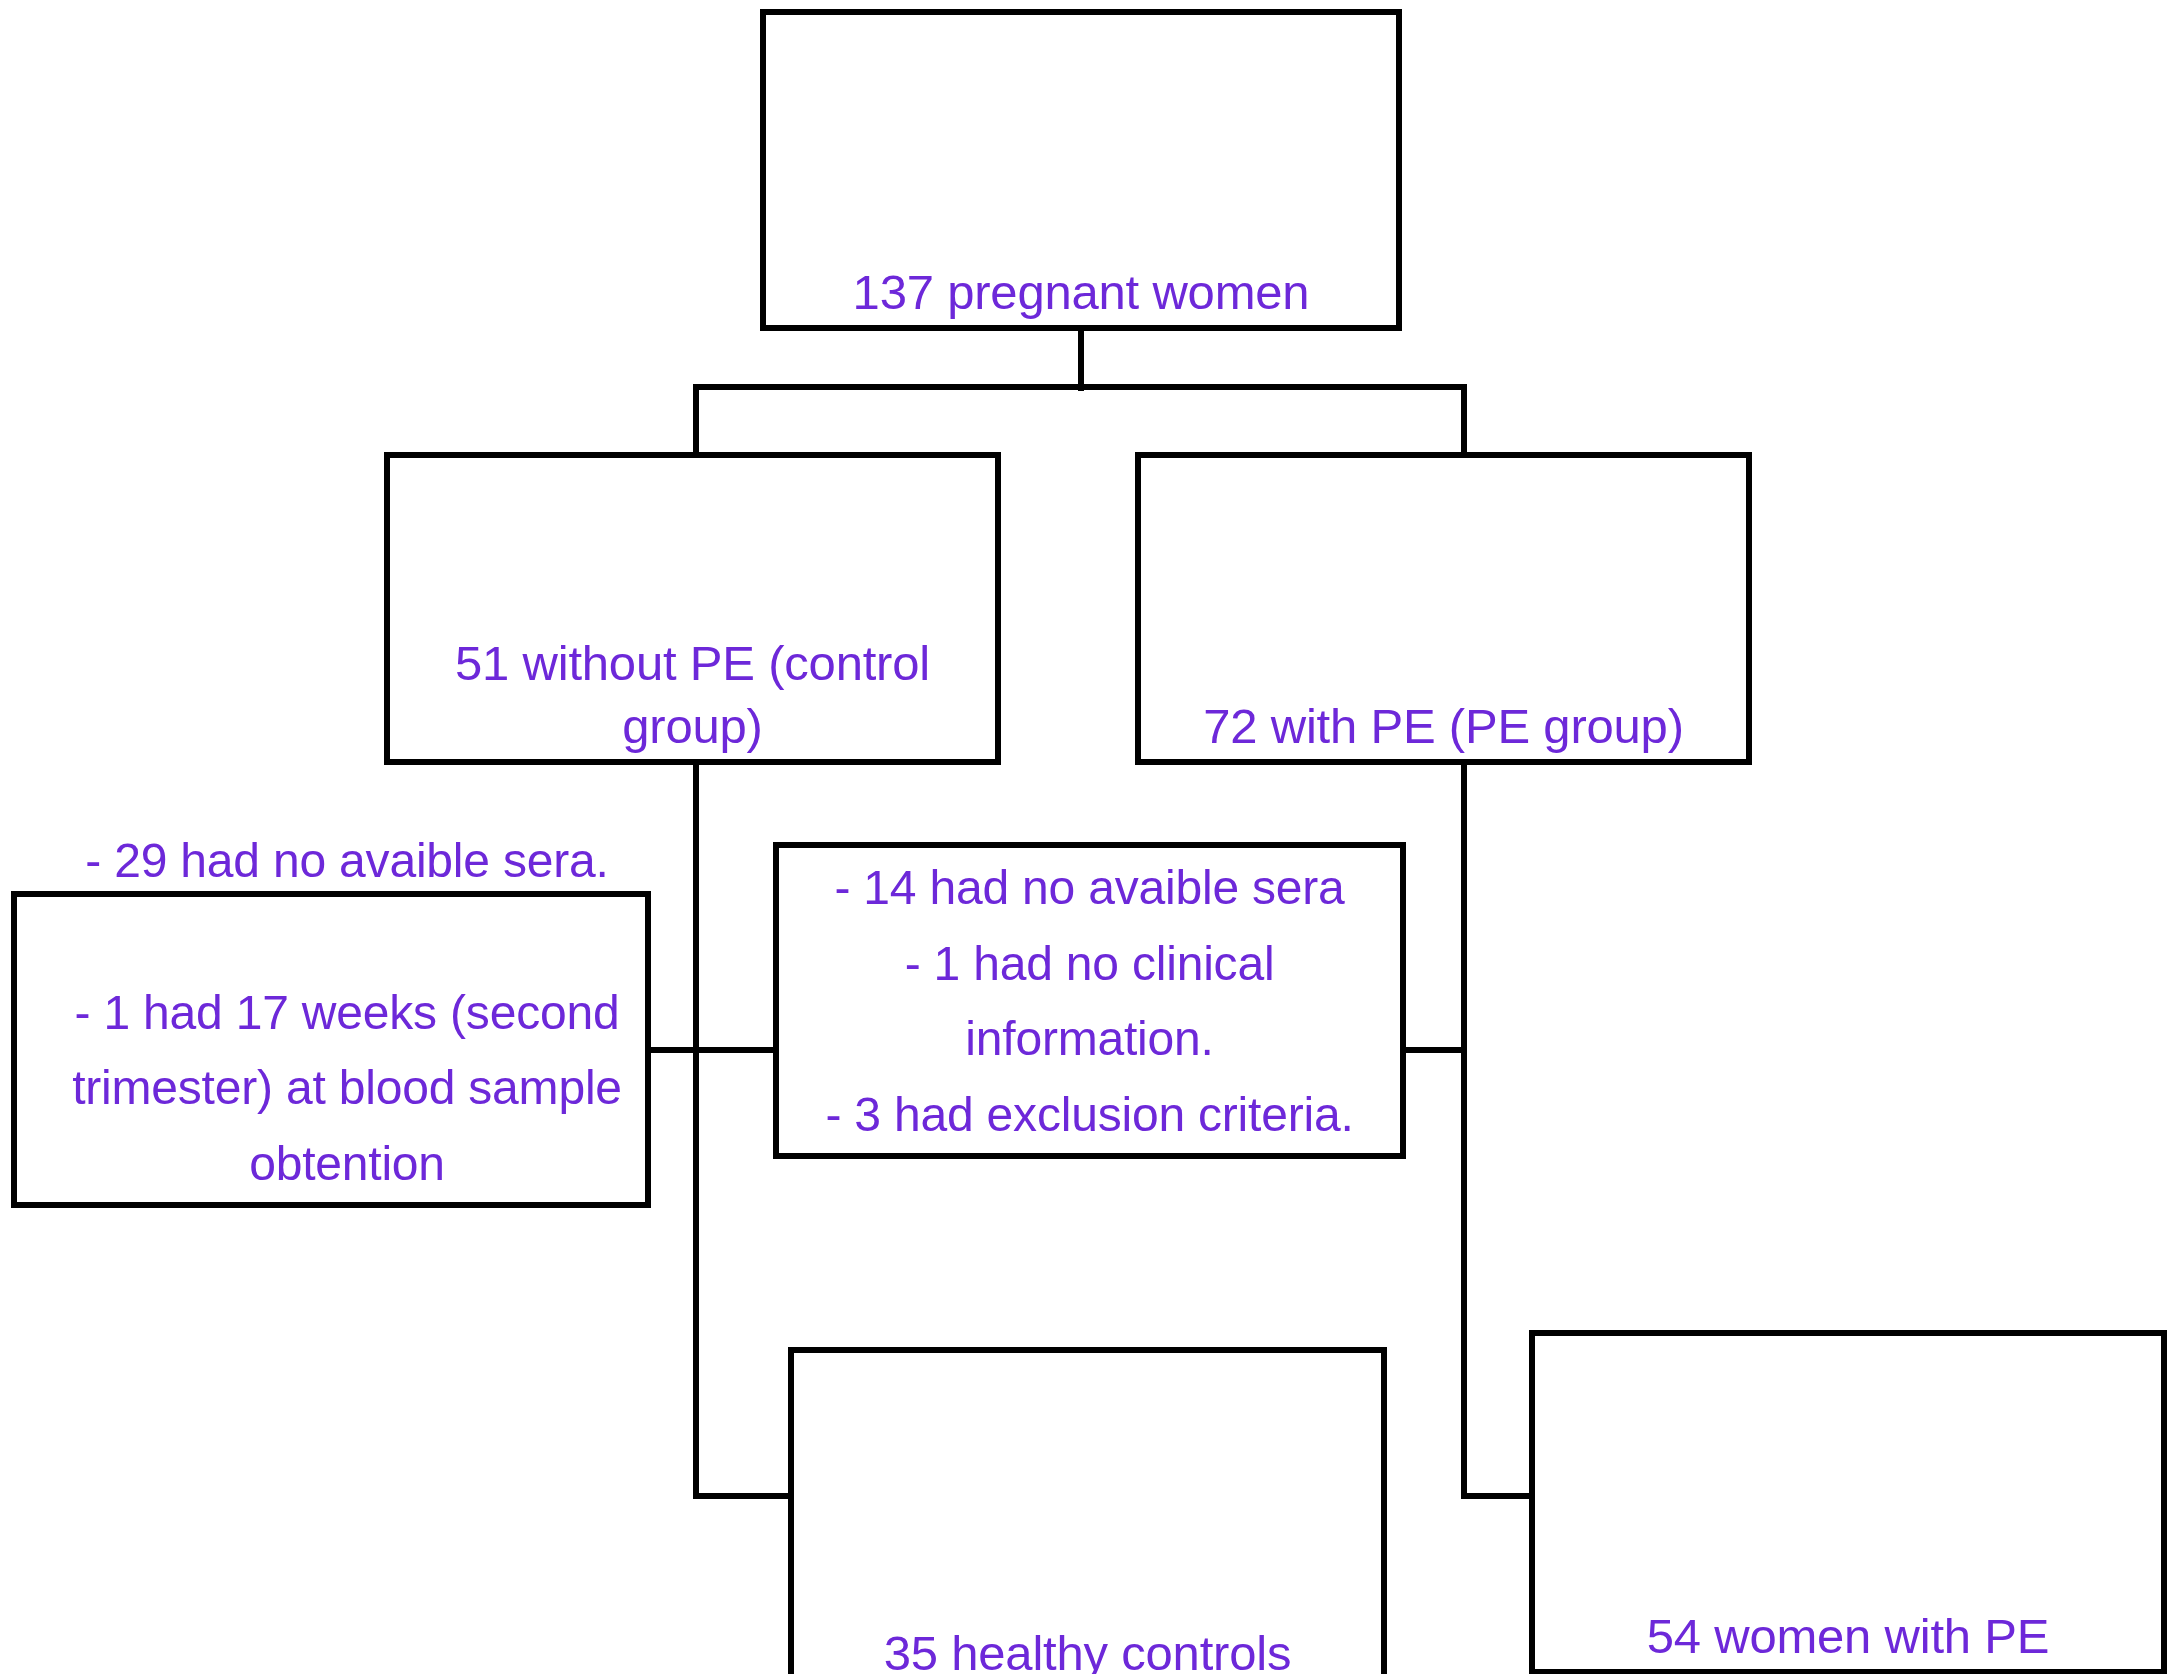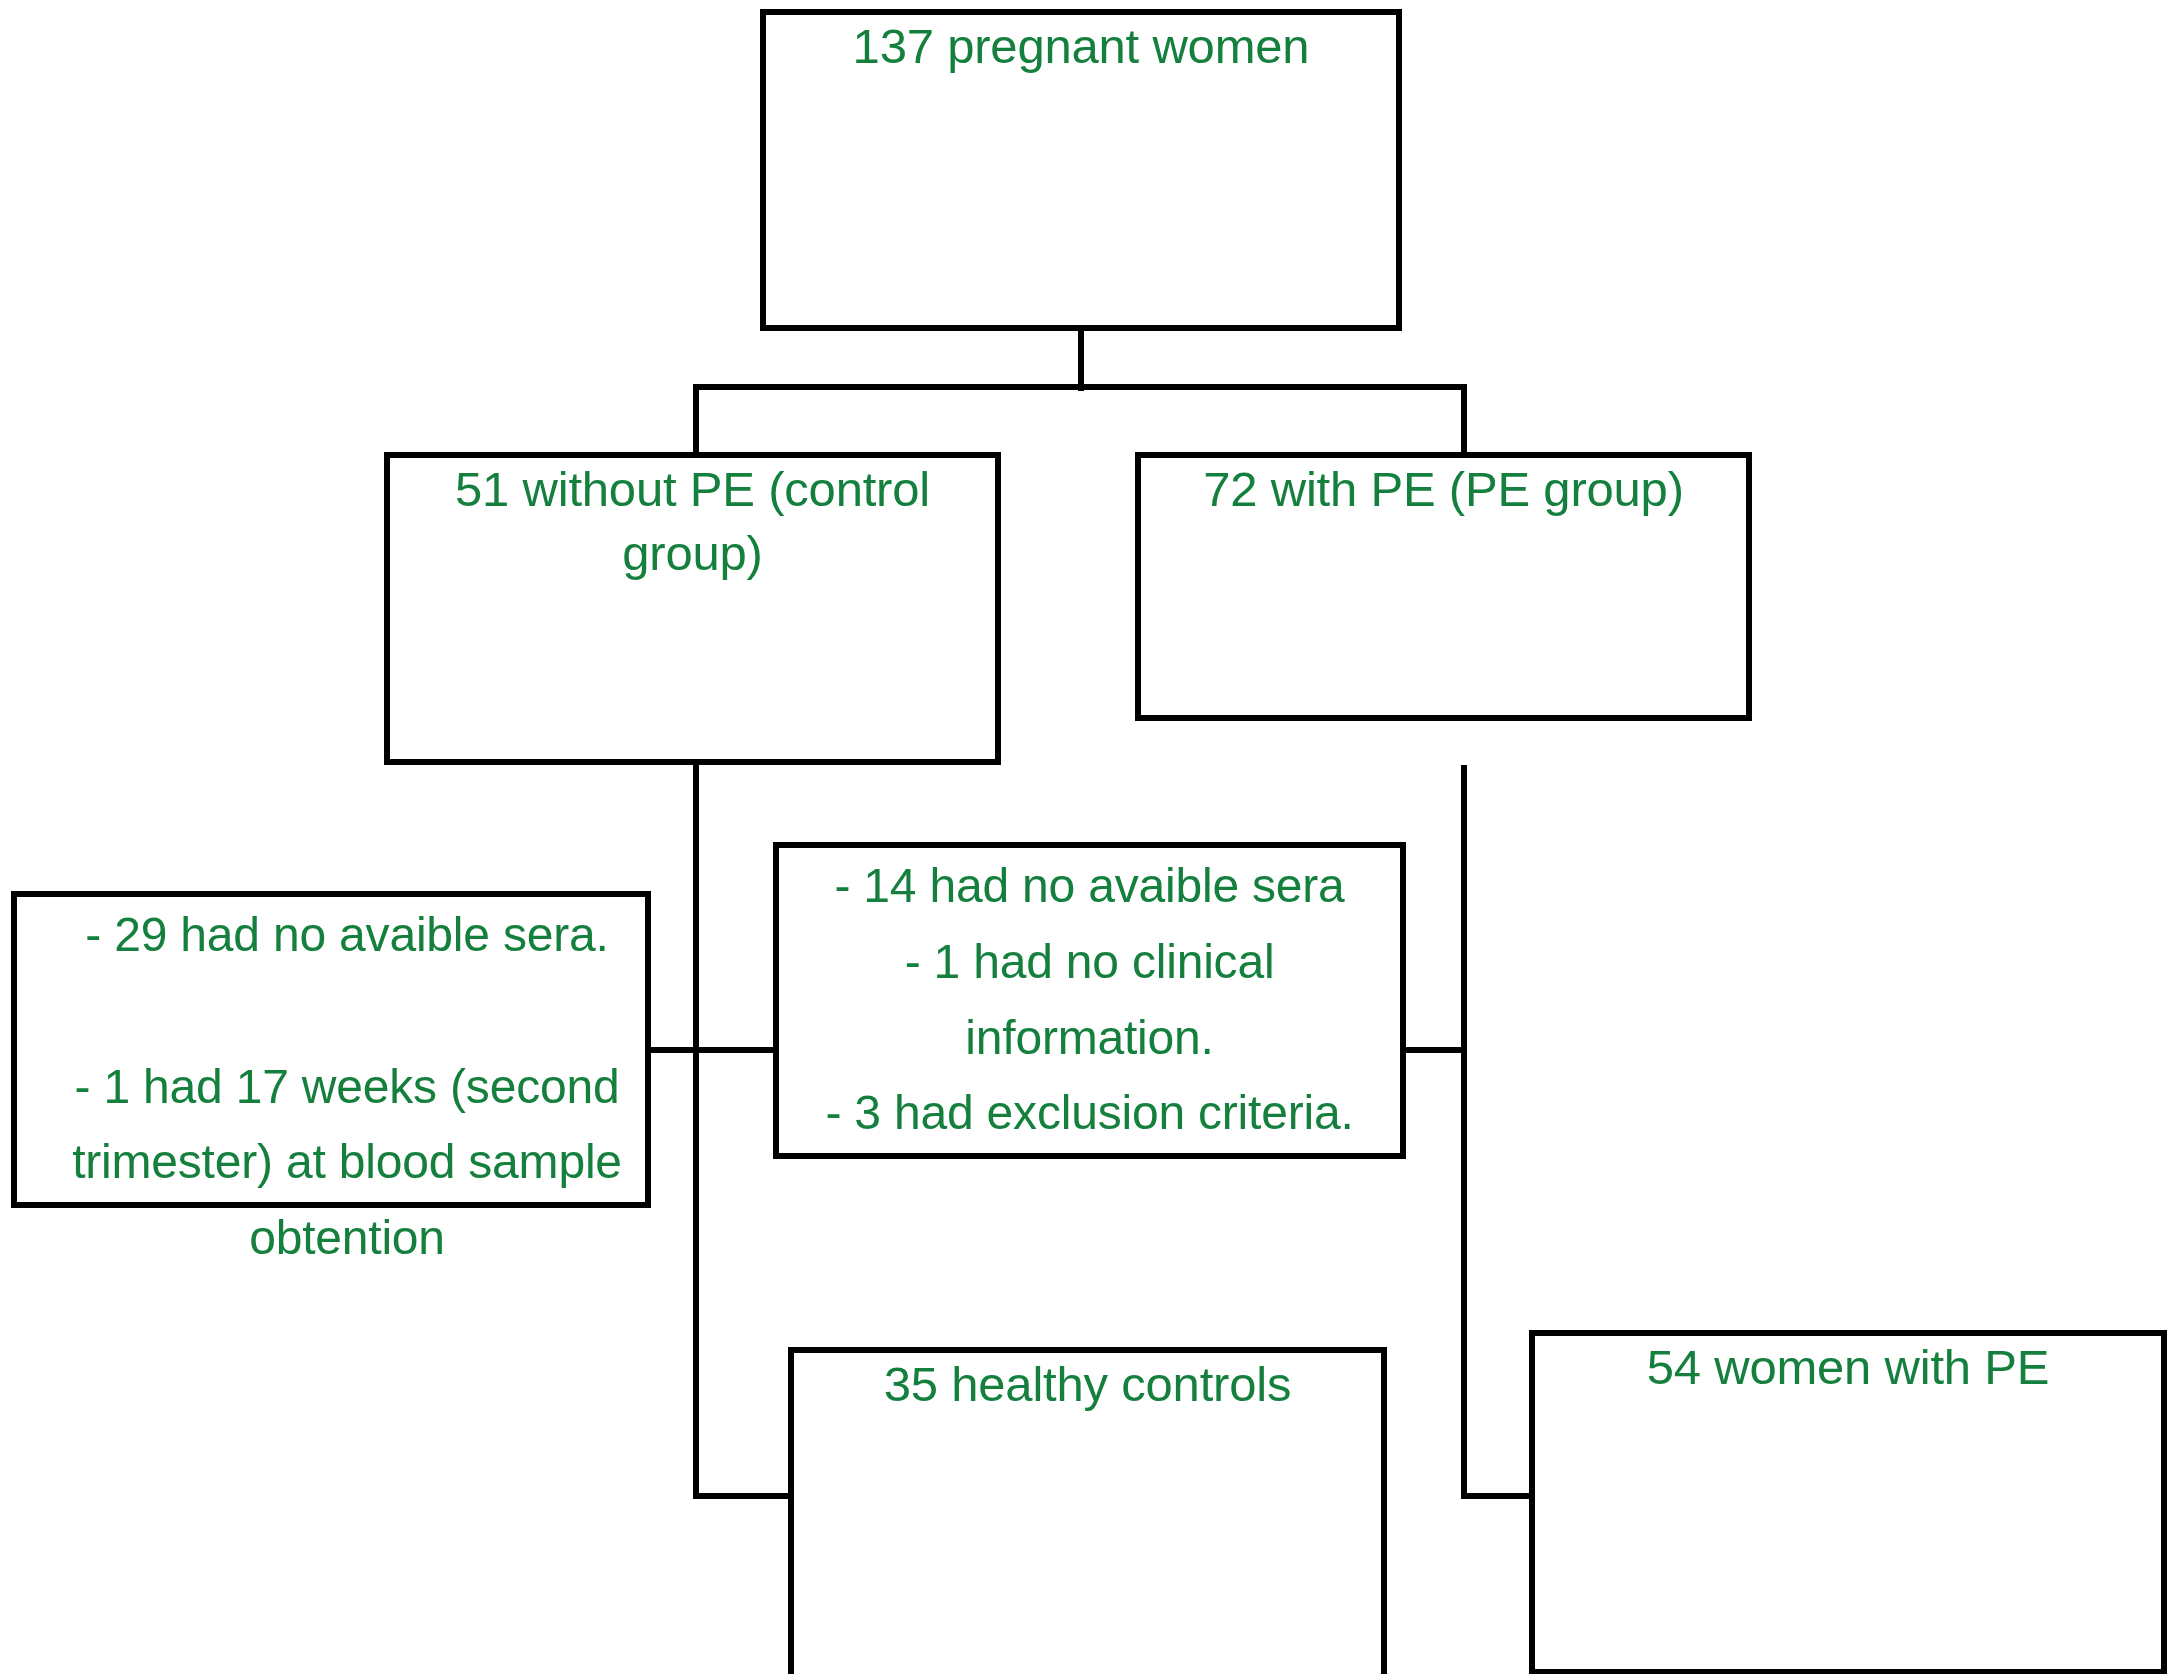--- a/index.html
+++ b/index.html
@@ -15,45 +15,45 @@
     background: #ffffff;
     font-family: "Liberation Sans", sans-serif;
     overflow: hidden;
   }
   .node {
     position: absolute;
     box-sizing: border-box;
     border: 6.3px solid #000000;
     background: #ffffff;
     display: flex;
-    align-items: flex-start;
+    align-items: flex-end;
     justify-content: center;
     text-align: center;
-    color: #15803d;
+    color: #6d28d9;
     z-index: 3;
   }
   .node .label {
     display: block;
     width: 100%;
     padding: 0 12.7px;
     line-height: 1.30;
     white-space: pre-line;
     font-size: 49px;
     font-weight: 400;
     letter-spacing: -0.2px;
   }
   .node.excl .label {
     line-height: 1.58;
     font-size: 48px;
   }
 
   
   #node-root        { left: 760px;  top: 9px;   width: 642px; height: 322px; }
   #node-control     { left: 384px;  top: 452px;  width: 617px; height: 313px; }
-  #node-pe          { left: 1135px; top: 452px;  width: 617px; height: 269px; }
+  #node-pe          { left: 1135px; top: 452px;  width: 617px; height: 313px; }
   #node-excl-left   { left: 11px;   top: 891px;  width: 640px; height: 317px; padding-left: 32px; }
   #node-excl-mid    { left: 773px;  top: 842px;  width: 633px; height: 317px; }
   #node-healthy     { left: 788px;  top: 1330px; width: 599px; height: 345px; margin-top: 17px; }
   #node-pe-final    { left: 1529px; top: 1330px; width: 638px; height: 345px; }
 
   
   .conn {
     position: absolute;
     background: #000000;
     z-index: 1;

